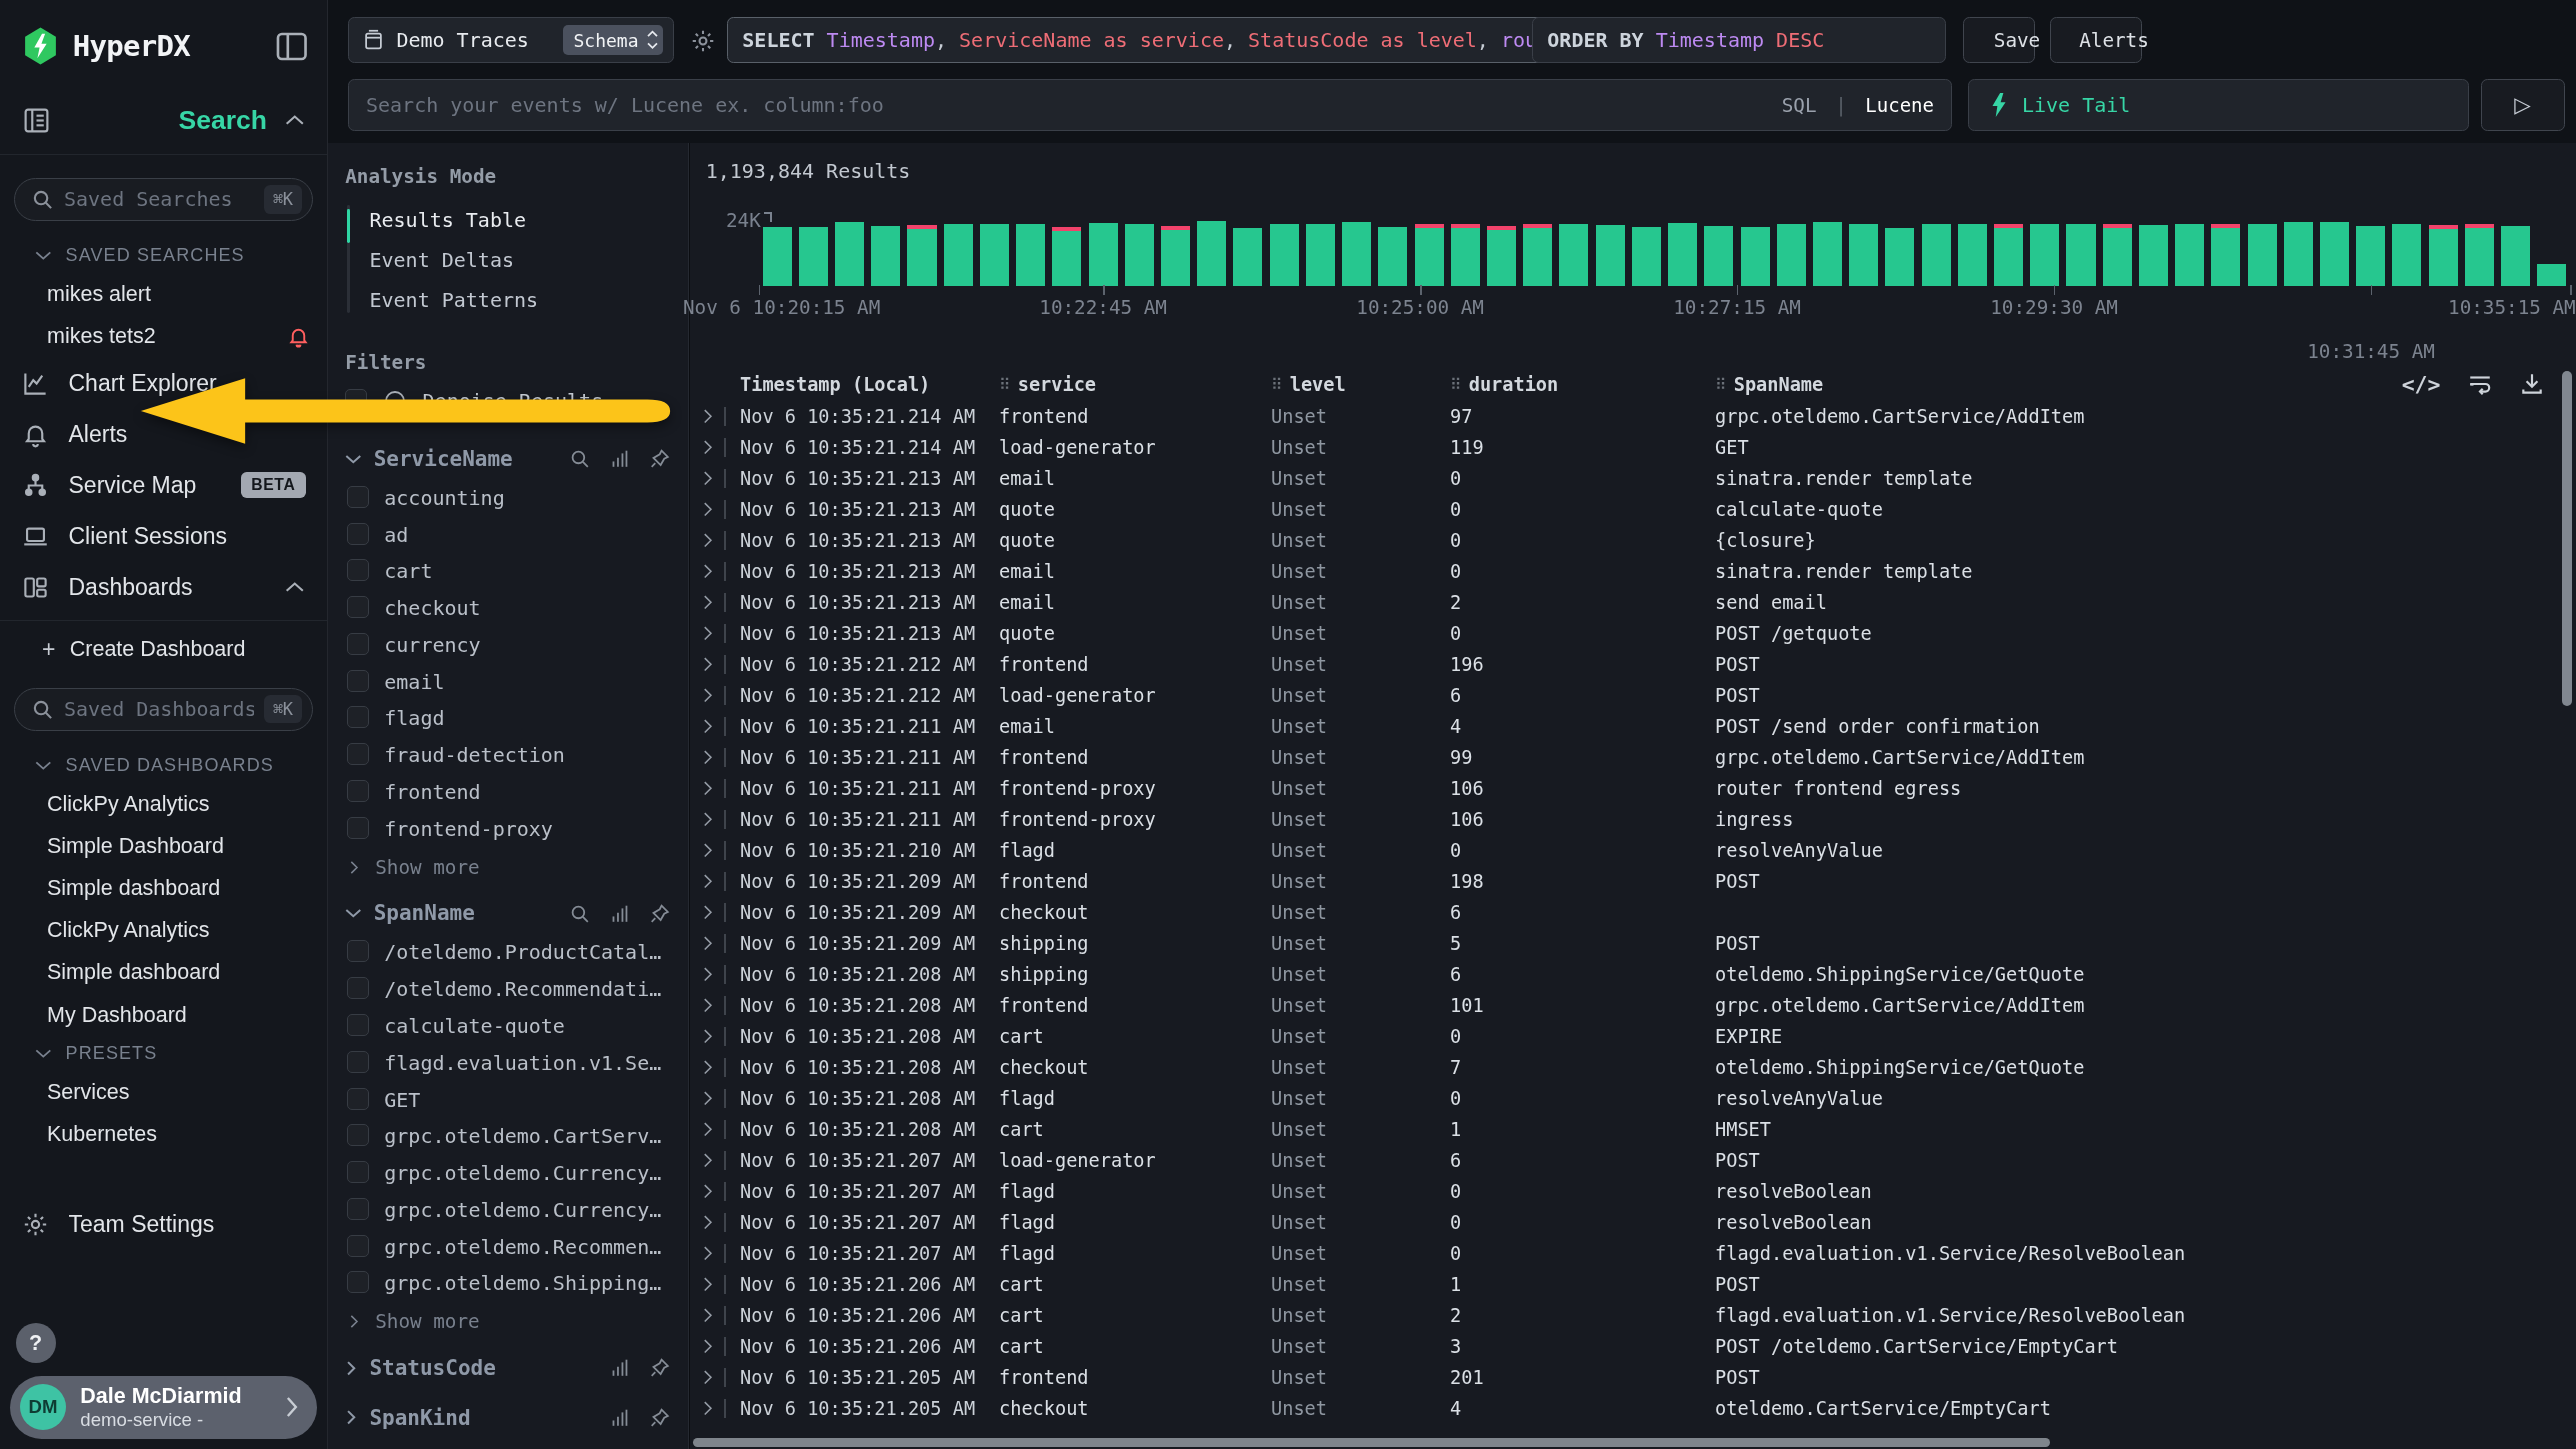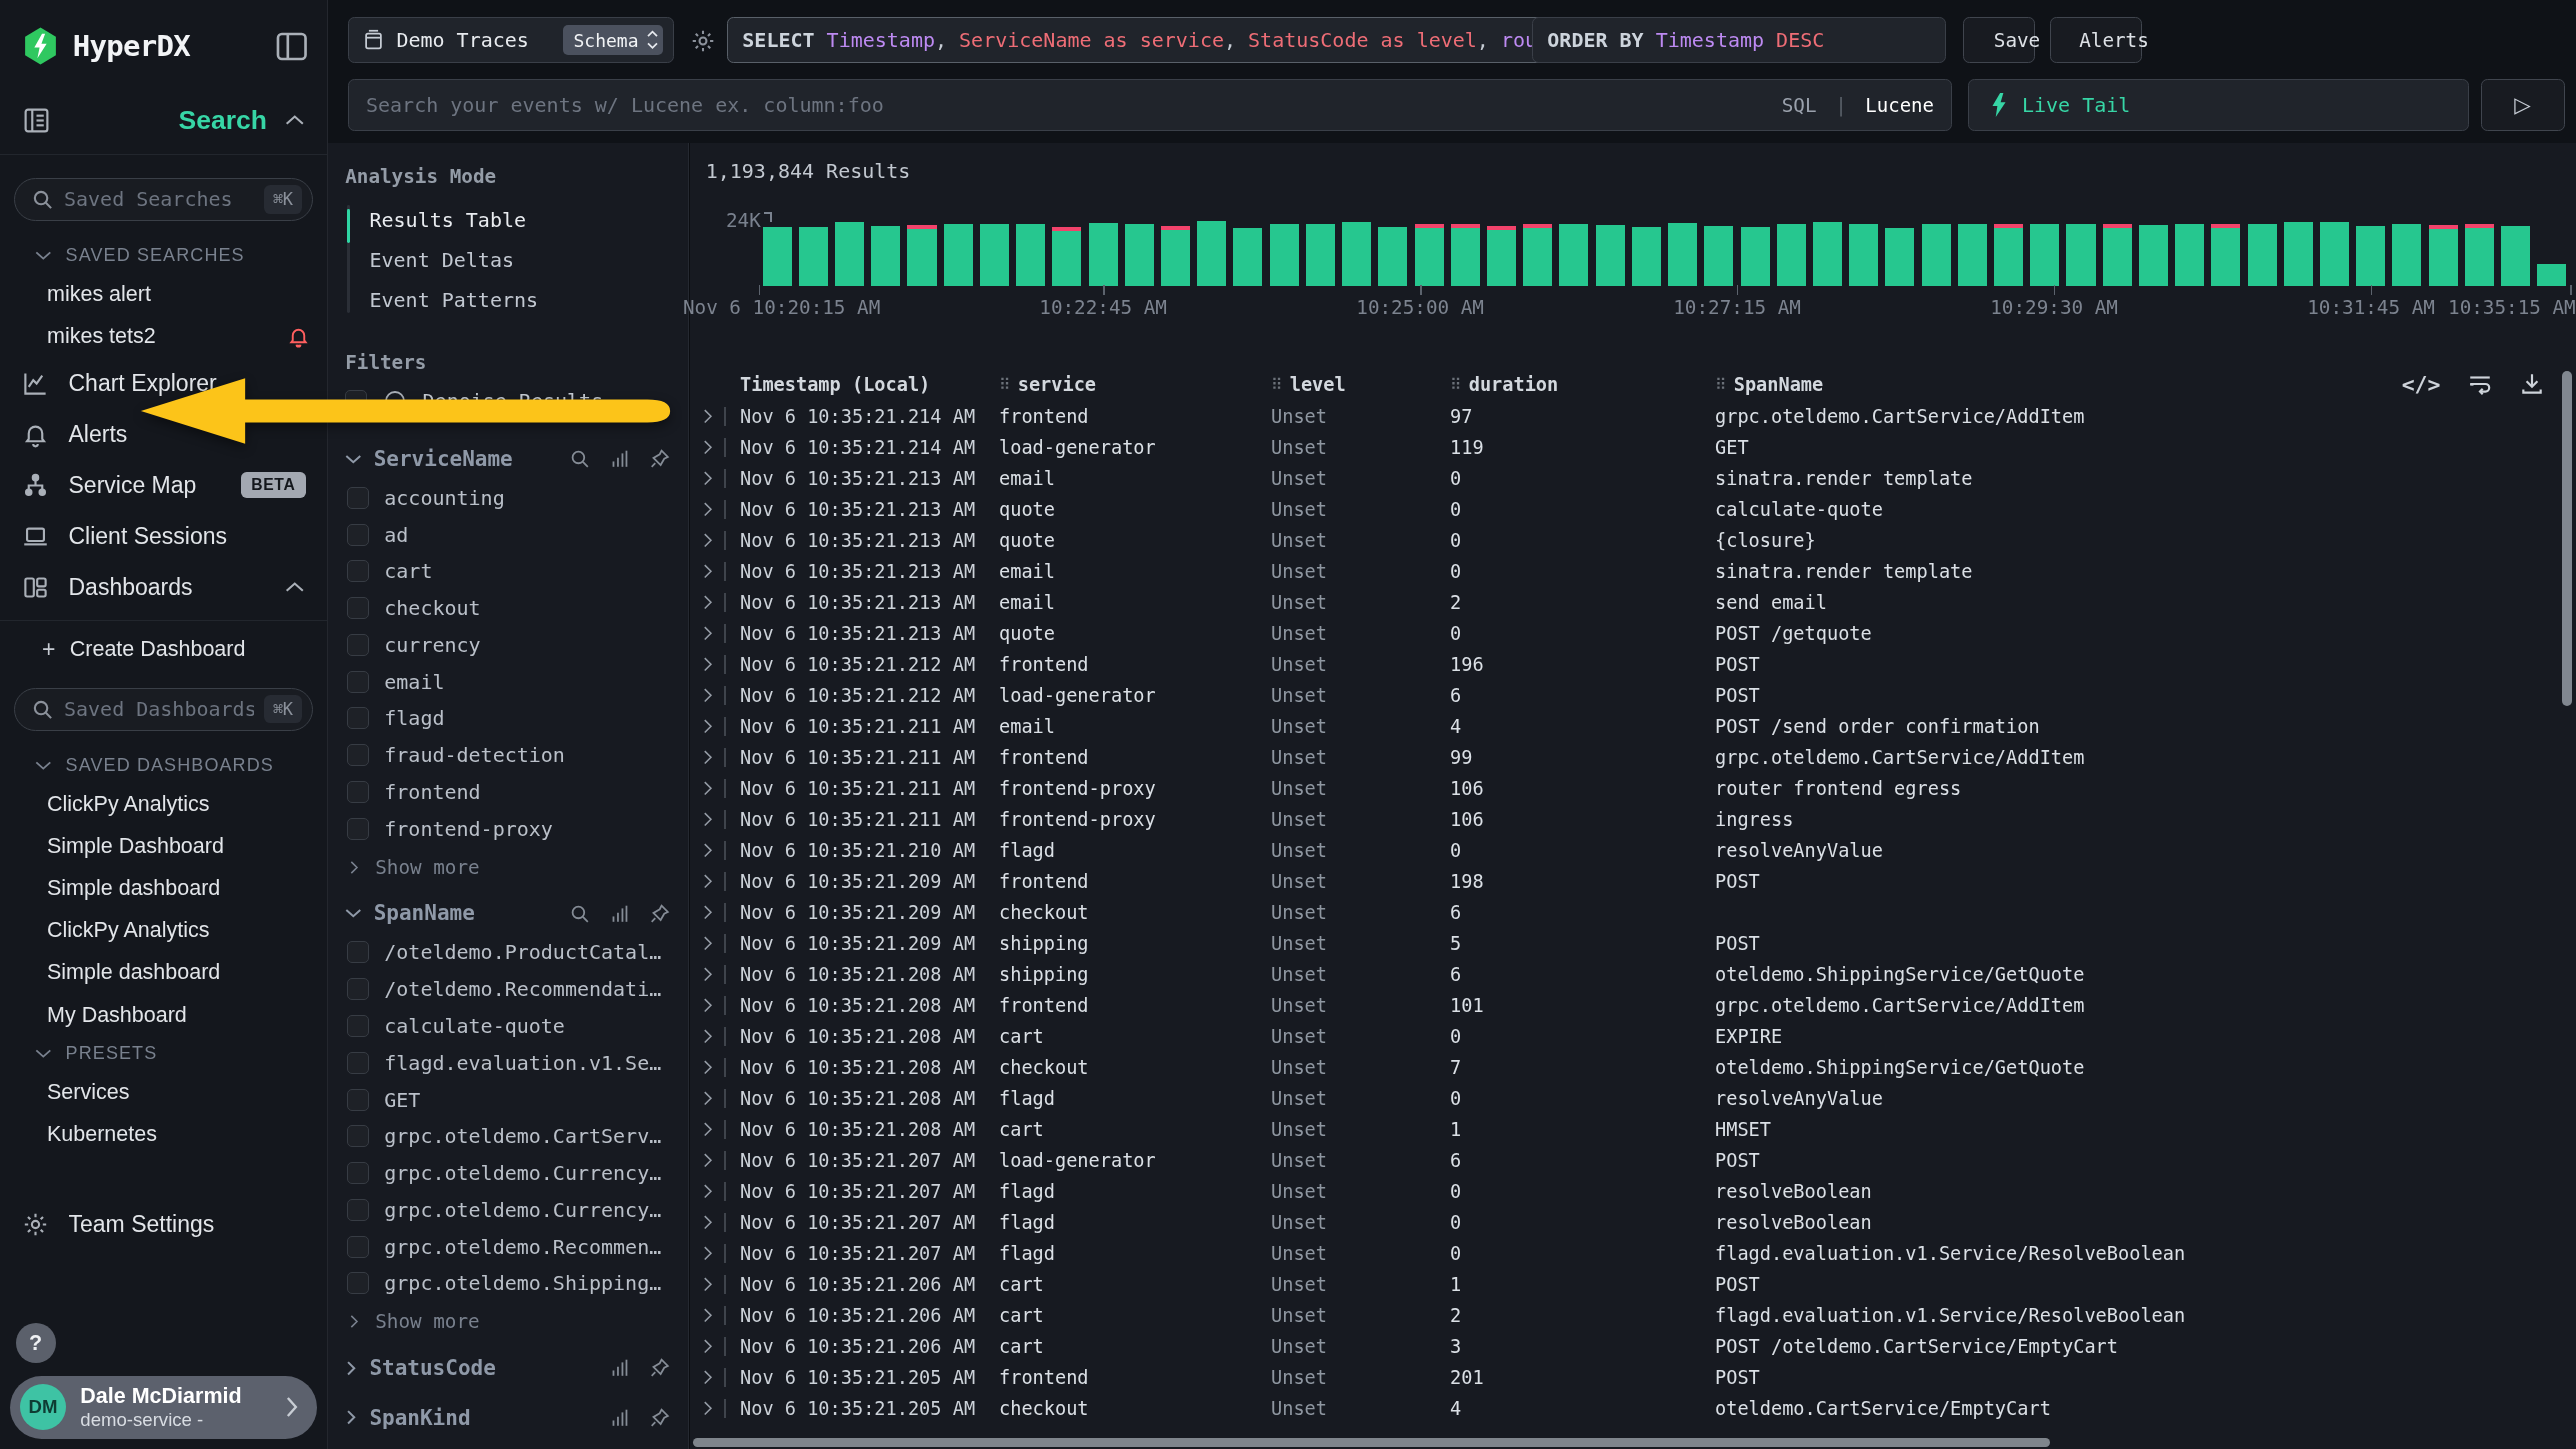--- a/index.html
+++ b/index.html
@@ -68,21 +68,21 @@
 
   
   .filters-panel { position:absolute; left:328px; top:143px; width:361px; bottom:0; background:#171a21; border-right:0.7px solid #252931; padding:0 14.3px; font-family:"DejaVu Sans Mono", monospace; }
   .panel-h { font-size:19.3px; font-weight:bold; color:#949ca7; padding:21.5px 2.9px 5.7px 2.9px; }
   .modes { position:relative; margin:7.2px 0 5.7px 4.3px; padding-left:2.9px; }
   .mode-rail { position:absolute; left:0; top:4.3px; bottom:7.2px; width:3.6px; background:#2b2f37; border-radius:1.4px; }
   .mode-seg { position:absolute; left:0; top:4.3px; width:3.6px; height:34px; background:#2fd6a4; border-radius:1.4px; }
   .mode { padding:7.9px 0 7.9px 20px; font-size:20px; color:#c2c8d1; }
   .mode.active { color:#e9ecf0; }
   .filters-title { padding-top:26px; }
-  .chk-row { display:flex; align-items:center; gap:15.7px; padding:6.4px 2.9px; }
+  .chk-row { display:flex; align-items:flex-start; gap:15.7px; padding:6.4px 2.9px; }
   .chk { width:22px; height:22px; border-radius:5px; background:#1e2127; border:1.4px solid #373c44; flex:none; }
   .chk-label { font-size:20px; color:#bac0c9; white-space:nowrap; overflow:hidden; text-overflow:ellipsis; }
   .denoise-row { margin:2.9px 0 10px 0; }
   .denoise-row .chk-label { color:#c6ccd4; }
   .grp-head { display:flex; align-items:center; gap:11.4px; padding:17px 2.9px 8.6px 1.4px; }
   .grp-name { font-size:21px; font-weight:bold; color:#8f99a8; flex:1; }
   .grp-icons { display:flex; align-items:center; gap:18.6px; }
   .grp-items { padding-left:1.4px; }
   .show-more { display:flex; align-items:center; gap:14.3px; padding:8.6px 2.9px 5.7px 4.3px; font-size:19.3px; color:#79818e; }
 
@@ -666,21 +666,21 @@
         <div class="xlabel" style="left: -4.2%;">Nov 6 10:20:15 AM</div>
         <div class="xtick" style="left: 19%;"></div>
         <div class="xlabel" style="left: 19%; transform: translateX(-50%);">10:22:45 AM</div>
         <div class="xtick" style="left: 36.5%;"></div>
         <div class="xlabel" style="left: 36.5%; transform: translateX(-50%);">10:25:00 AM</div>
         <div class="xtick" style="left: 54%;"></div>
         <div class="xlabel" style="left: 54%; transform: translateX(-50%);">10:27:15 AM</div>
         <div class="xtick" style="left: 71.5%;"></div>
         <div class="xlabel" style="left: 71.5%; transform: translateX(-50%);">10:29:30 AM</div>
         <div class="xtick" style="left: 89%;"></div>
-        <div class="xlabel" style="left: 89%; transform: translateX(-50%);">10:31:45 AM</div>
+        <div class="xlabel" style="left: 89%; transform: translateX(-50%); margin-top: 44px;">10:31:45 AM</div>
         <div class="xtick" style="left: 100%;"></div>
         <div class="xlabel" style="right: -0.3%;">10:35:15 AM</div>
       </div>
 
     <div class="table-icons">
       <span class="code-txt">&lt;/&gt;</span>
       <span>
         <svg class="ic" width="26" height="26" viewBox="0 0 24 24" fill="none" stroke="#ced3da" stroke-width="2">
             <line x1="3" y1="6" x2="21" y2="6"></line>
             <path d="M3 12 H17 a3.5 3.5 0 0 1 0 7 H12"></path>

